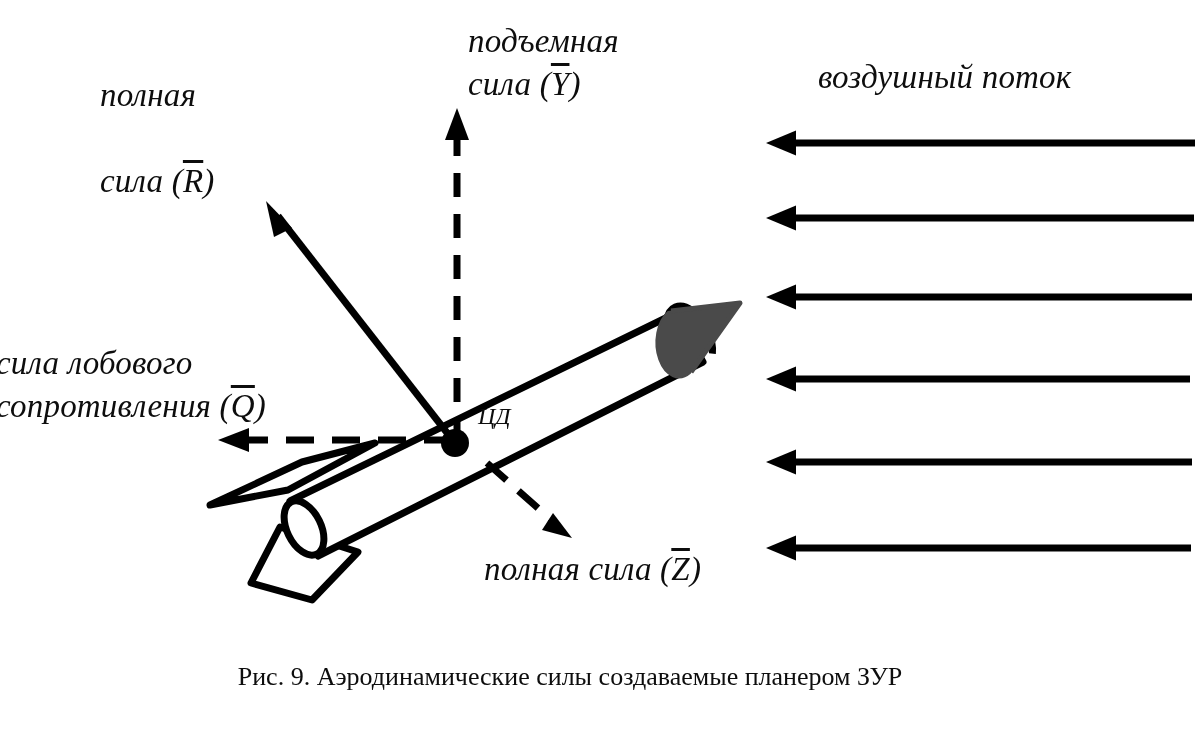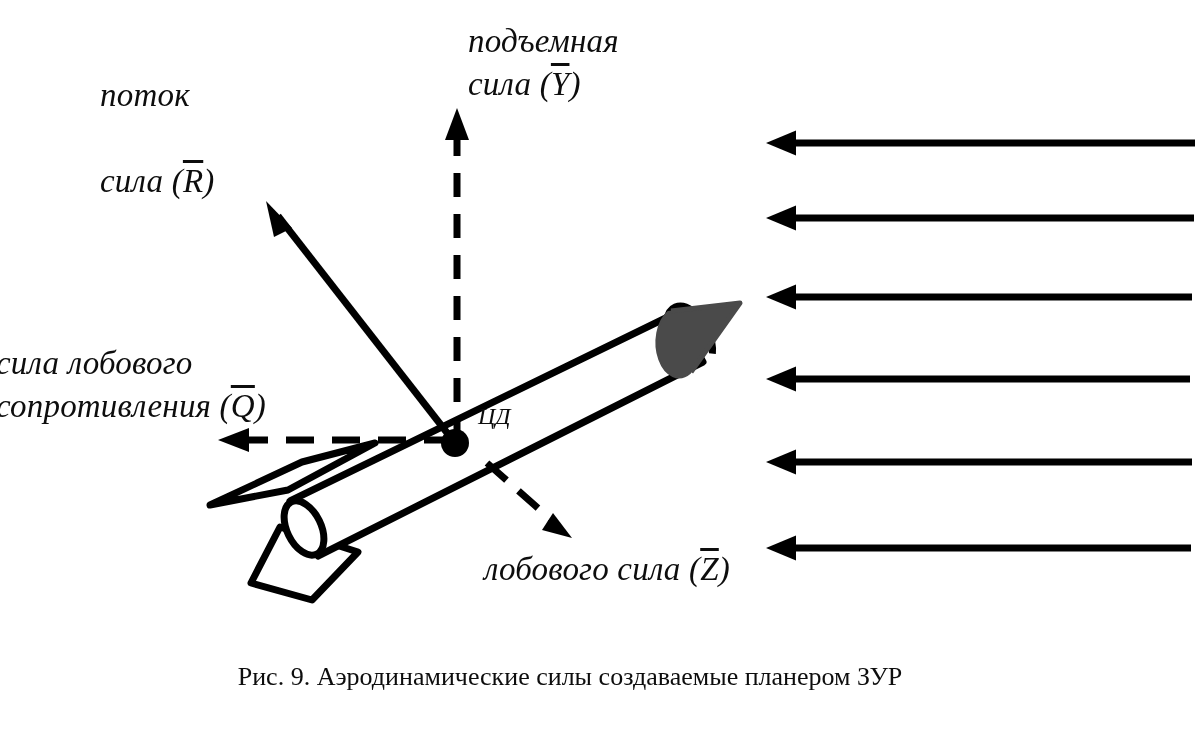--- a/index.html
+++ b/index.html
@@ -136,26 +136,27 @@
     </g>
 
     <g>
       <line x1="487" y1="463" x2="556" y2="524" stroke="#000000" stroke-width="7" stroke-dasharray="26 16" stroke-linecap="butt"></line>
       <polygon points="572,538 542,530 553,513" fill="#000000"></polygon>
     </g>
 
     <circle cx="455" cy="443" r="14" fill="#000000"></circle>
   </svg>
 
-  <div class="lbl lbl-r"><span>поток</span><br><br><span>сила (</span><span class="ovb">R</span><span>)</span></div>
+  <div class="lbl lbl-r"><span>полная</span><br><br><span>сила (</span><span class="ovb">R</span><span>)</span></div>
 
   <div class="lbl lbl-y"><span>подъемная</span><br><span>сила (</span><span class="ovb">Y</span><span>)</span></div>
 
+  <div class="lbl lbl-flow">воздушный поток</div>
 
   <div class="lbl lbl-q"><span>сила лобового</span><br><span>сопротивления (</span><span class="ovb">Q</span><span>)</span></div>
 
-  <div class="lbl lbl-z"><span>лобового сила (</span><span class="ovb">Z</span><span>)</span></div>
+  <div class="lbl lbl-z"><span>полная сила (</span><span class="ovb">Z</span><span>)</span></div>
 
   <div class="lbl-cp">ЦД</div>
 
   <div class="caption">Рис. 9. Аэродинамические силы создаваемые планером ЗУР</div>
 
 </div>
 
 </body></html>

